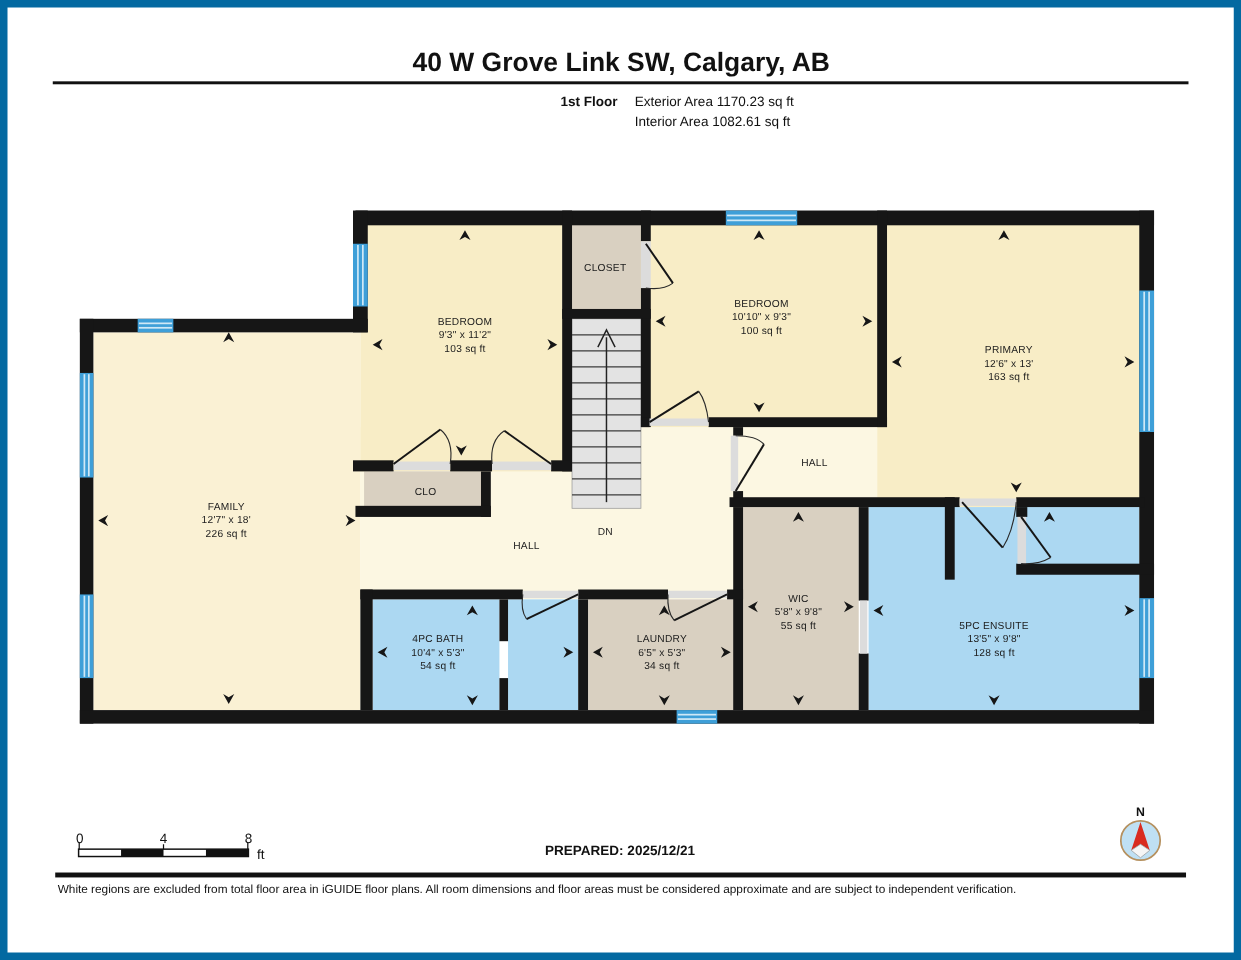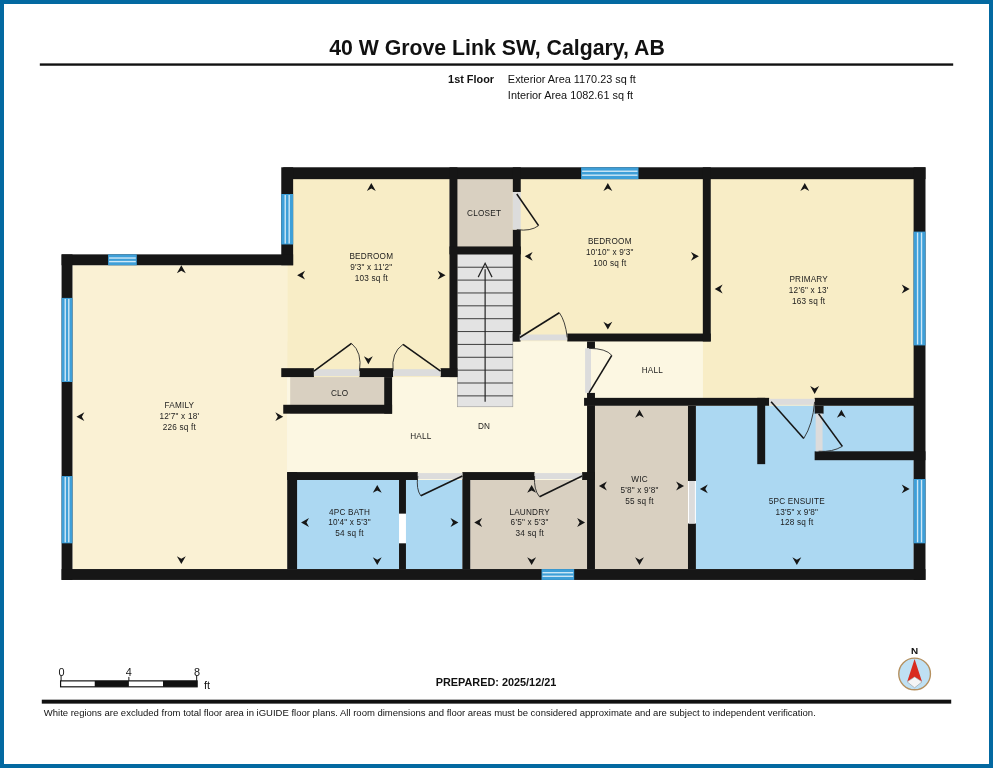--- a/index.html
+++ b/index.html
@@ -1,18 +1,18 @@
 <!DOCTYPE html>
 <html><head>
 <meta charset="utf-8">
 <style>
   html,body{margin:0;padding:0;background:#e9e9e9;}
   .page{
     position:relative;width:993px;height:768px;margin:0 auto;
-    background:#ffffff;border:4px solid #0369a1;box-sizing:border-box;
+    background:#ffffff;border:6px solid #0369a1;box-sizing:border-box;
     font-family:"Liberation Sans",sans-serif;overflow:hidden;
   }
   svg{display:block;width:100%;height:100%;}
   .title{font-size:21.5px;font-weight:bold;fill:#111;}
   .hmeta{font-size:11px;fill:#111;}
   .hmeta-bold{font-size:11px;font-weight:bold;fill:#111;}
   .rlabel{font-size:8.3px;fill:#1c1c1c;letter-spacing:.2px;text-anchor:middle;}
   .ticks{font-size:11px;fill:#111;text-anchor:middle;}
   .ftunit{font-size:11px;fill:#111;}
   .prepared{font-size:11px;font-weight:600;fill:#111;text-anchor:middle;}

